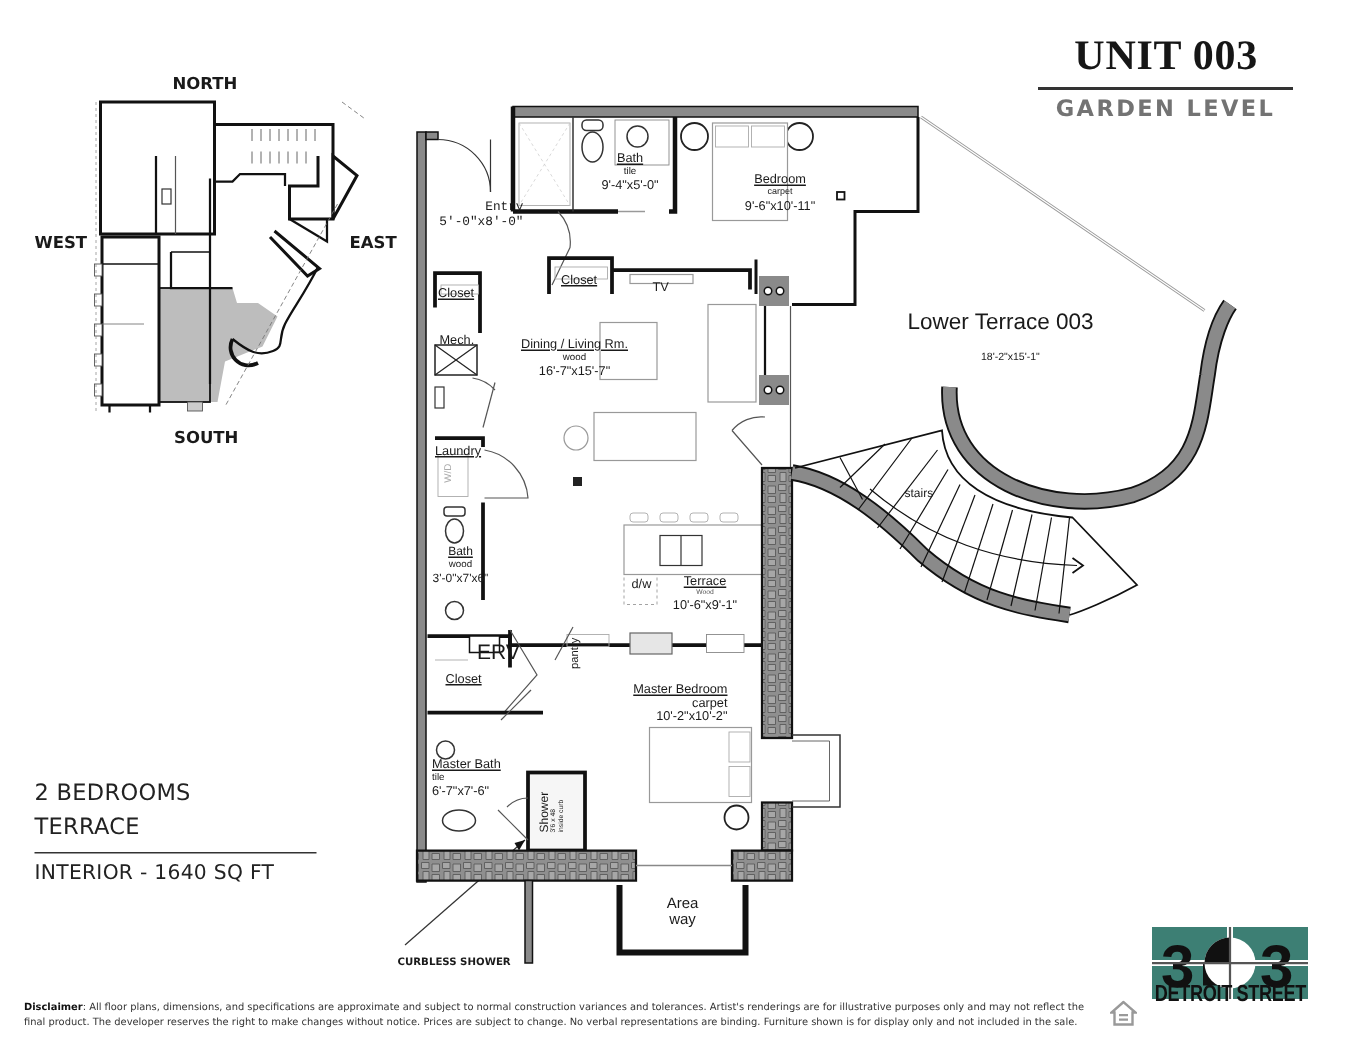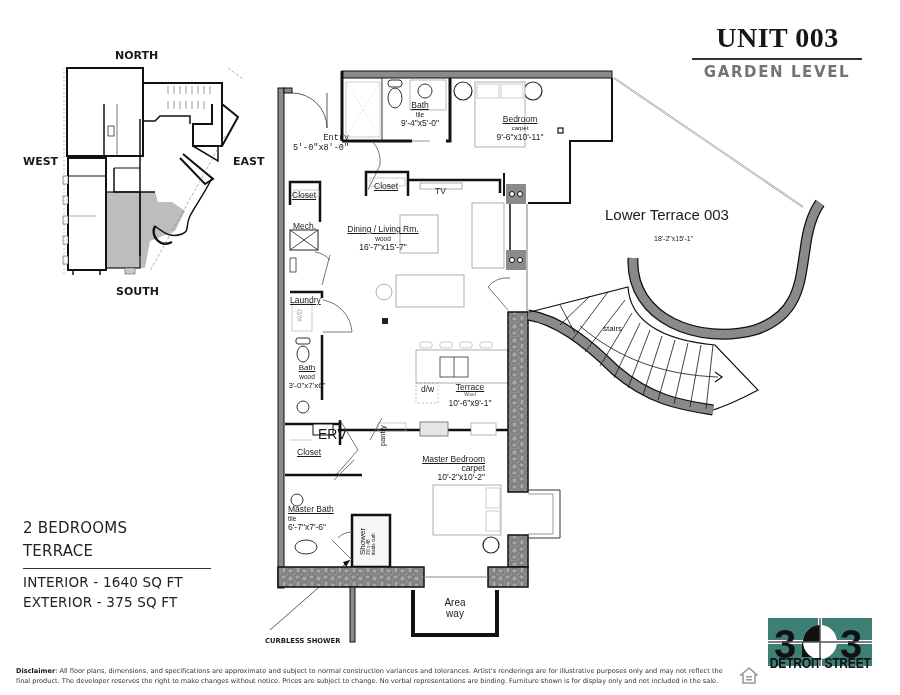--- a/index.html
+++ b/index.html
@@ -325,21 +325,20 @@
 <div style="position:absolute; left:605px; top:206px; font-size:15px; color:#1a1a1a;">Lower Terrace 003</div>
 <div style="position:absolute; left:654px; top:235px; font-size:7px;">18'-2"x15'-1"</div>
 <div style="position:absolute; left:603px; top:324px; font-size:8px;">stairs</div>
 <div style="position:absolute; left:265px; top:637px; font-family:'DejaVu Sans', sans-serif; font-size:6.8px; font-weight:bold;">CURBLESS SHOWER</div>
 
 <div class="specs">
   <div class="spec-line">2 BEDROOMS</div>
   <div class="spec-line">TERRACE</div>
   <div class="spec-rule"></div>
   <div class="area-line">INTERIOR - 1640 SQ FT</div>
-  <div class="area-line">EXTERIOR - 375 SQ FT</div>
 </div>
 
 <div class="disclaimer">
   <b>Disclaimer</b><span>: All floor plans, dimensions, and specifications are approximate and subject to normal construction variances and tolerances. Artist's renderings are for illustrative purposes only and may not reflect the final product. The developer reserves the right to make changes without notice. Prices are subject to change. No verbal representations are binding. Furniture shown is for display only and not included in the sale.</span>
 </div>
 <svg class="eho-icon" viewBox="0 0 18 18">
   <polygon points="9,1 1,8 3,8 3,16 15,16 15,8 17,8" fill="none" stroke="#999" stroke-width="1.6"></polygon>
   <rect x="6" y="9" width="6" height="1.5" fill="#999"></rect>
   <rect x="6" y="12" width="6" height="1.5" fill="#999"></rect>
 </svg>

